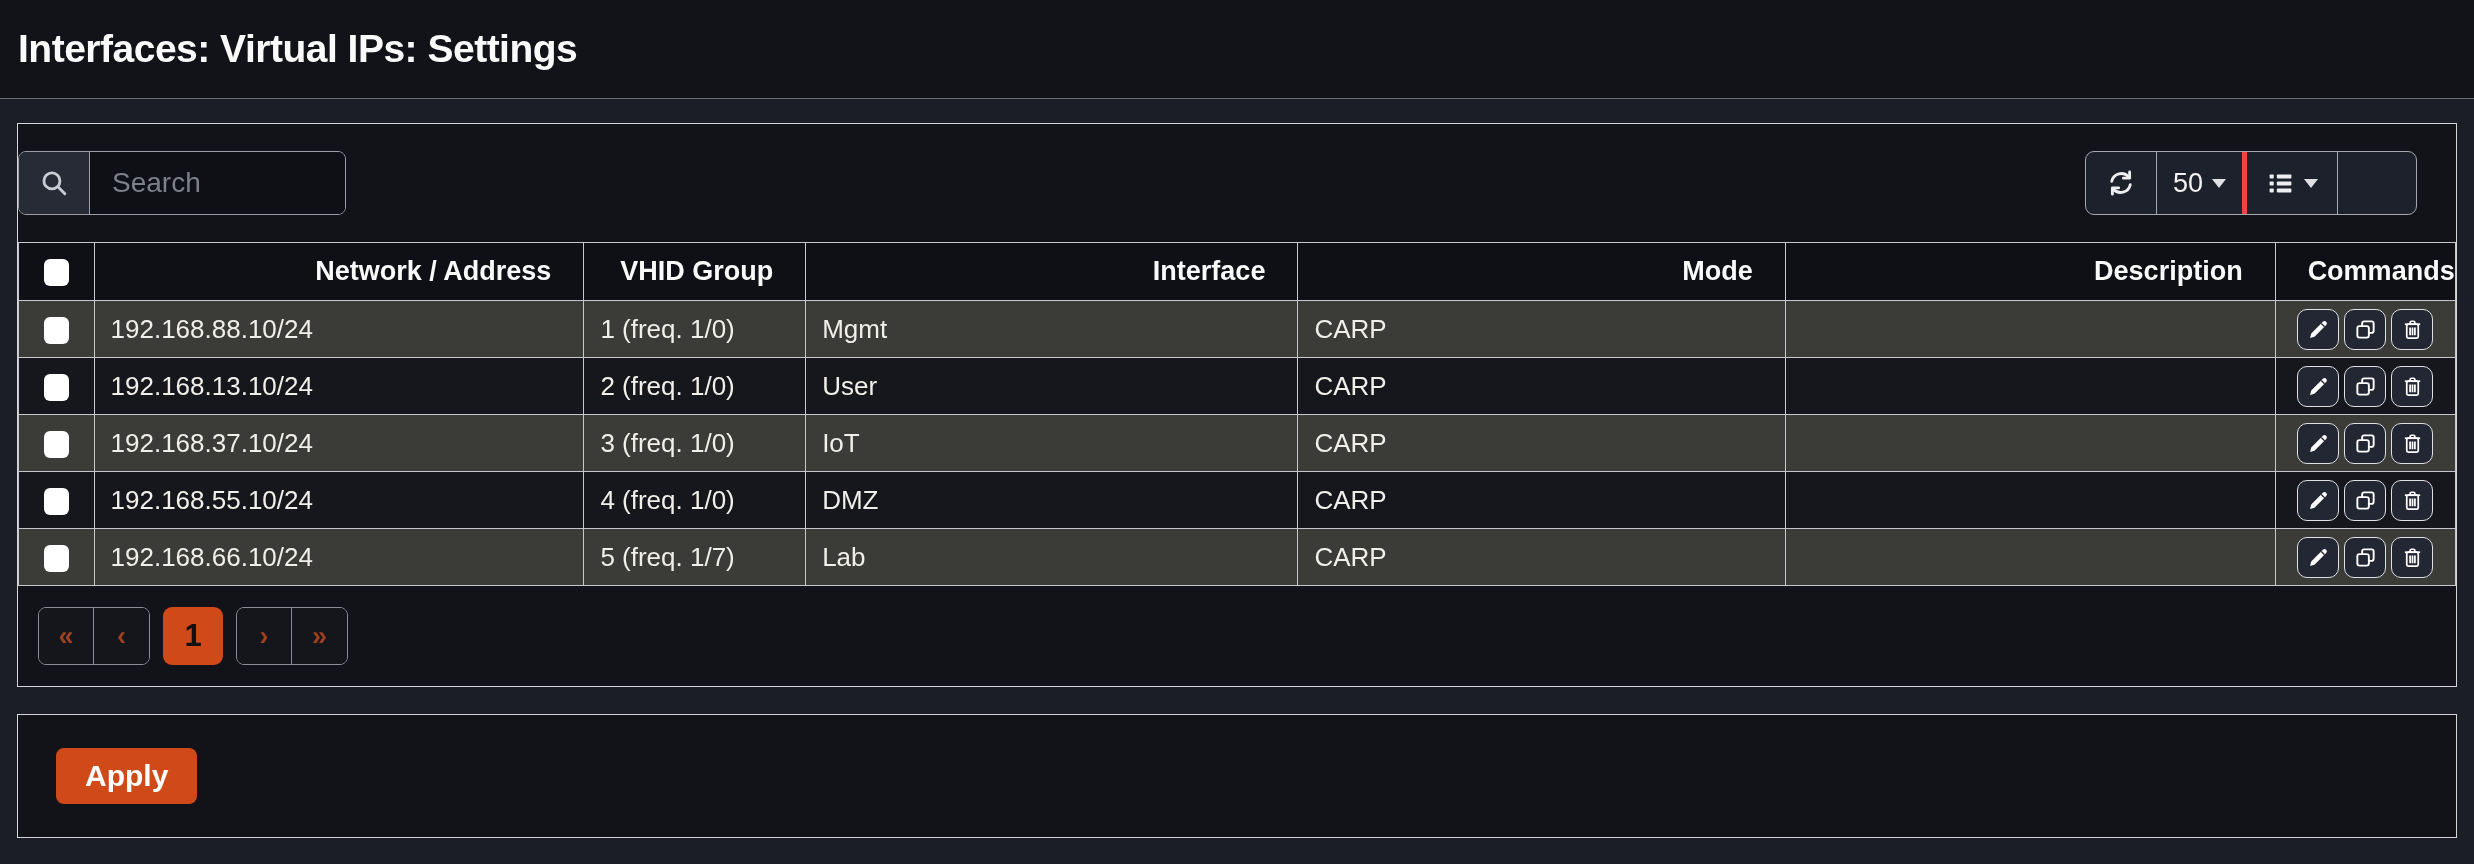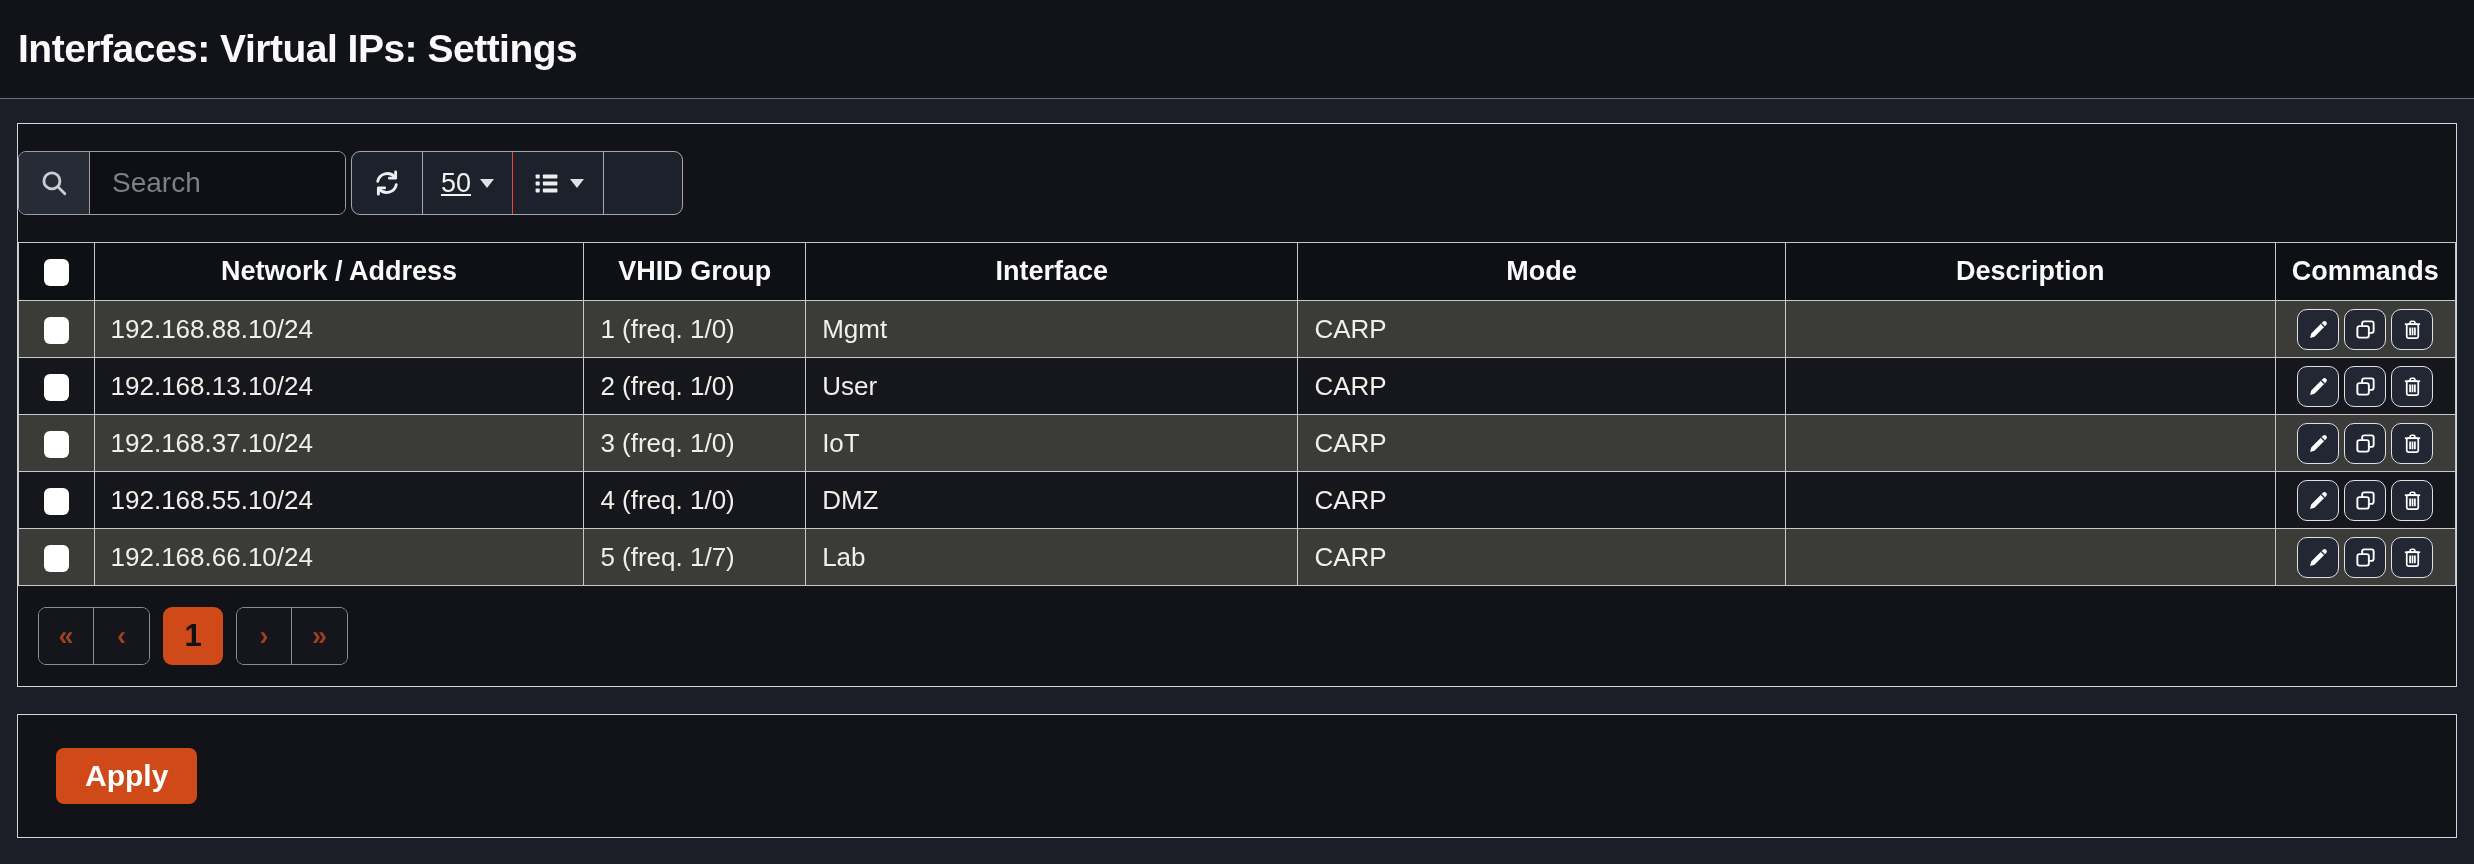--- a/index.html
+++ b/index.html
@@ -23,21 +23,21 @@
   .panel {
     margin:0 17px;
     background: var(--panel-bg, #111318);
     border:1px solid #d5d6d9;
   }
   .main-panel { margin-top:24px; }
 
   
   .toolbar {
     height:118px;
-    display:flex; align-items:center; justify-content:flex-start;
+    display:flex; align-items:center; justify-content:space-between;
     padding-right:39px;
   }
   .search-group {
     width:328px; height:64px;
     border:1px solid #9b9ea5; border-radius:8px;
     display:flex; overflow:hidden;
   }
   .search-btn {
     width:71px; flex:none;
     background:#262b36; border-right:1px solid #9b9ea5;
@@ -77,31 +77,31 @@
     background:#1d212b; border:1px solid #a4a7ad; border-radius:9px;
     display:flex; overflow:hidden;
   }
   .btn-group .seg {
     height:100%; background:transparent; border:none;
     display:flex; align-items:center; justify-content:center;
     color:#f2f2f2; font-size:27px; cursor:pointer;
     font-family:"Liberation Sans", sans-serif;
   }
   .btn-group .seg:nth-child(1) { width:71px; border-right:1px solid #a4a7ad; }
-  .btn-group .seg:nth-child(2) { width:90px; border-right:1px solid #ef4444;text-decoration:underline; }
+  .btn-group .seg:nth-child(2) { width:90px; border-right:5px solid #ef4444; }
   .btn-group .seg:nth-child(3) { width:91px; border-right:1px solid #a4a7ad; }
   .btn-group .seg:nth-child(4) { width:78px; cursor:default; }
 
   
   table { width:100%; border-collapse:collapse; table-layout:fixed; }
   th, td { border:1px solid #c6c8cd; overflow:hidden; white-space:nowrap; }
   th {
     height:58px; background: var(--header-bg, #0e1015);
     color:#fafafa; font-size:27px; font-weight:bold;
-    text-align:center; padding:0 16px;
+    text-align:right; padding:0 32px;
   }
   td { height:57px; font-size:26px; color:#f1efe9; padding:1px 16px; }
   tr.odd  td { background: var(--stripe-light, #3b3b38); }
   tr.even td { background: var(--stripe-dark, #15171c); }
   .col-check { text-align:center; padding:0; }
   .checkbox {
     display:inline-block; width:25px; height:27px;
     background:#ffffff; border-radius:6px; vertical-align:middle; cursor:pointer;
   }
   .col-cmd { text-align:center; padding:0 6px; }

